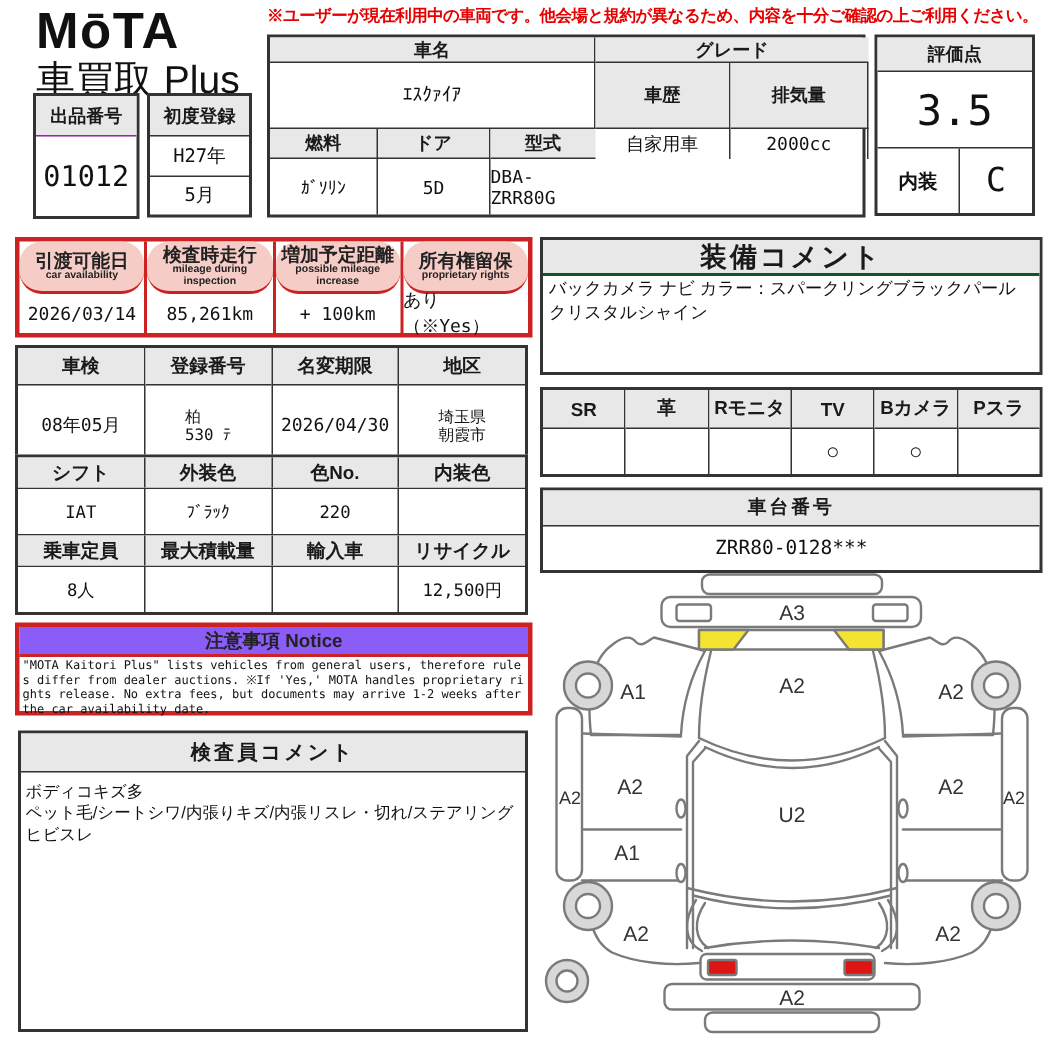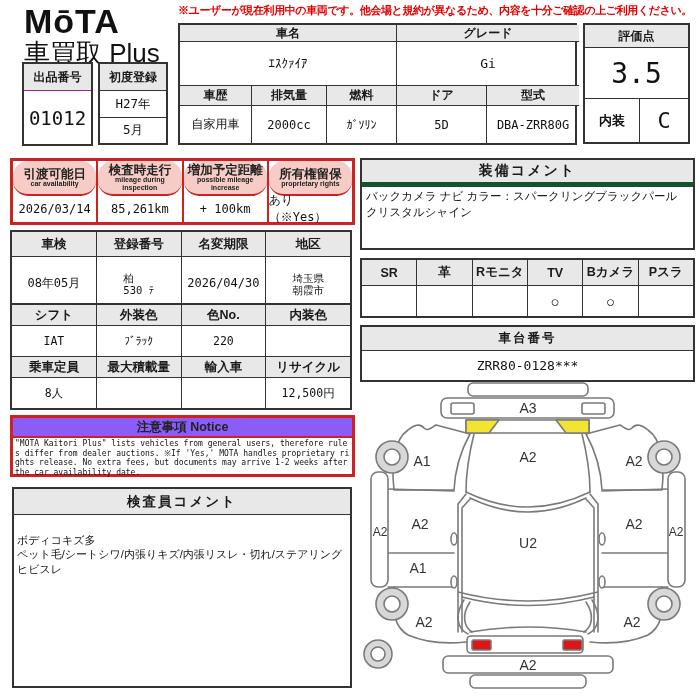--- a/index.html
+++ b/index.html
@@ -64,24 +64,24 @@
   #specs .row{border-bottom:1px solid #333;}
   #specs .row:last-child{border-bottom:none;}
   
   #noticebox{left:10px;top:415px;width:345px;height:62px;border:3px solid #cc2222;}
   #noticebox .title{height:18px;background:#8b5cf6;font-size:12.5px;font-weight:bold;color:#222;
                     display:flex;align-items:center;justify-content:center;border-bottom:2px solid #cc2222;}
   #noticebox .body{font-size:8px;line-height:1.2;padding:1px 2px;word-break:break-all;color:#111;}
   
   #inspector{left:12px;top:487px;width:340px;height:201px;border:2px solid #333;}
   #inspector .hdr{height:25px;font-size:13.5px;border-bottom:1px solid #333;letter-spacing:2px;}
-  #inspector .body{font-size:11px;line-height:1.3;padding:18px 3px;white-space:pre-line;word-break:break-all;}
+  #inspector .body{font-size:11px;line-height:1.3;padding:6px 3px;white-space:pre-line;word-break:break-all;}
   
   #equipcomment{left:360px;top:158px;width:335px;height:92px;border:2px solid #333;}
-  #equipcomment .hdr{height:22px;font-size:14px;border-bottom:5px solid #14532d;letter-spacing:2px;}
+  #equipcomment .hdr{height:22px;font-size:18px;border-bottom:2px solid #14532d;letter-spacing:2px;}
   #equipcomment .body{font-size:11.5px;line-height:1.35;padding:2px 4px;word-break:break-all;}
   
   #equiptable{left:360px;top:258px;width:335px;border:2px solid #333;display:flex;}
   #equiptable .col{flex:1;}
   #equiptable .col+.col{border-left:1px solid #333;}
   #equiptable .hdr{height:25px;font-size:12.5px;border-bottom:1px solid #333;}
   #equiptable .ev{height:30px;font-size:15px;}
   
   #chassis{left:360px;top:325px;width:335px;border:2px solid #333;}
   #chassis .hdr{height:23px;font-size:12.5px;border-bottom:1px solid #333;letter-spacing:2px;}
@@ -110,21 +110,20 @@
   <div class="box" id="firstreg">
     <div class="hdr">初度登録</div>
     <div class="r cellc mono">H27年</div>
     <div class="r cellc mono">5月</div>
   </div>
 
   <div class="box" id="maintable">
     <div class="hdr h bb br" style="grid-column:1/4">車名</div>
     <div class="hdr h bb" style="grid-column:4/6">グレード</div>
     <div class="cellc v mono bb br" style="grid-column:1/4">ｴｽｸｧｲｱ</div>
-    <div class="cellc v mono bb" style="grid-column:4/6">Gi</div>
     <div class="hdr h bb br">車歴</div>
     <div class="hdr h bb br">排気量</div>
     <div class="hdr h bb br">燃料</div>
     <div class="hdr h bb br">ドア</div>
     <div class="hdr h bb">型式</div>
     <div class="cellc v mono br" style="font-size:12px">自家用車</div>
     <div class="cellc v mono br" style="font-size:12px">2000cc</div>
     <div class="cellc v mono br" style="font-size:12px">ｶﾞｿﾘﾝ</div>
     <div class="cellc v mono br" style="font-size:12px">5D</div>
     <div class="cellc v mono" style="font-size:12px">DBA-ZRR80G</div>

